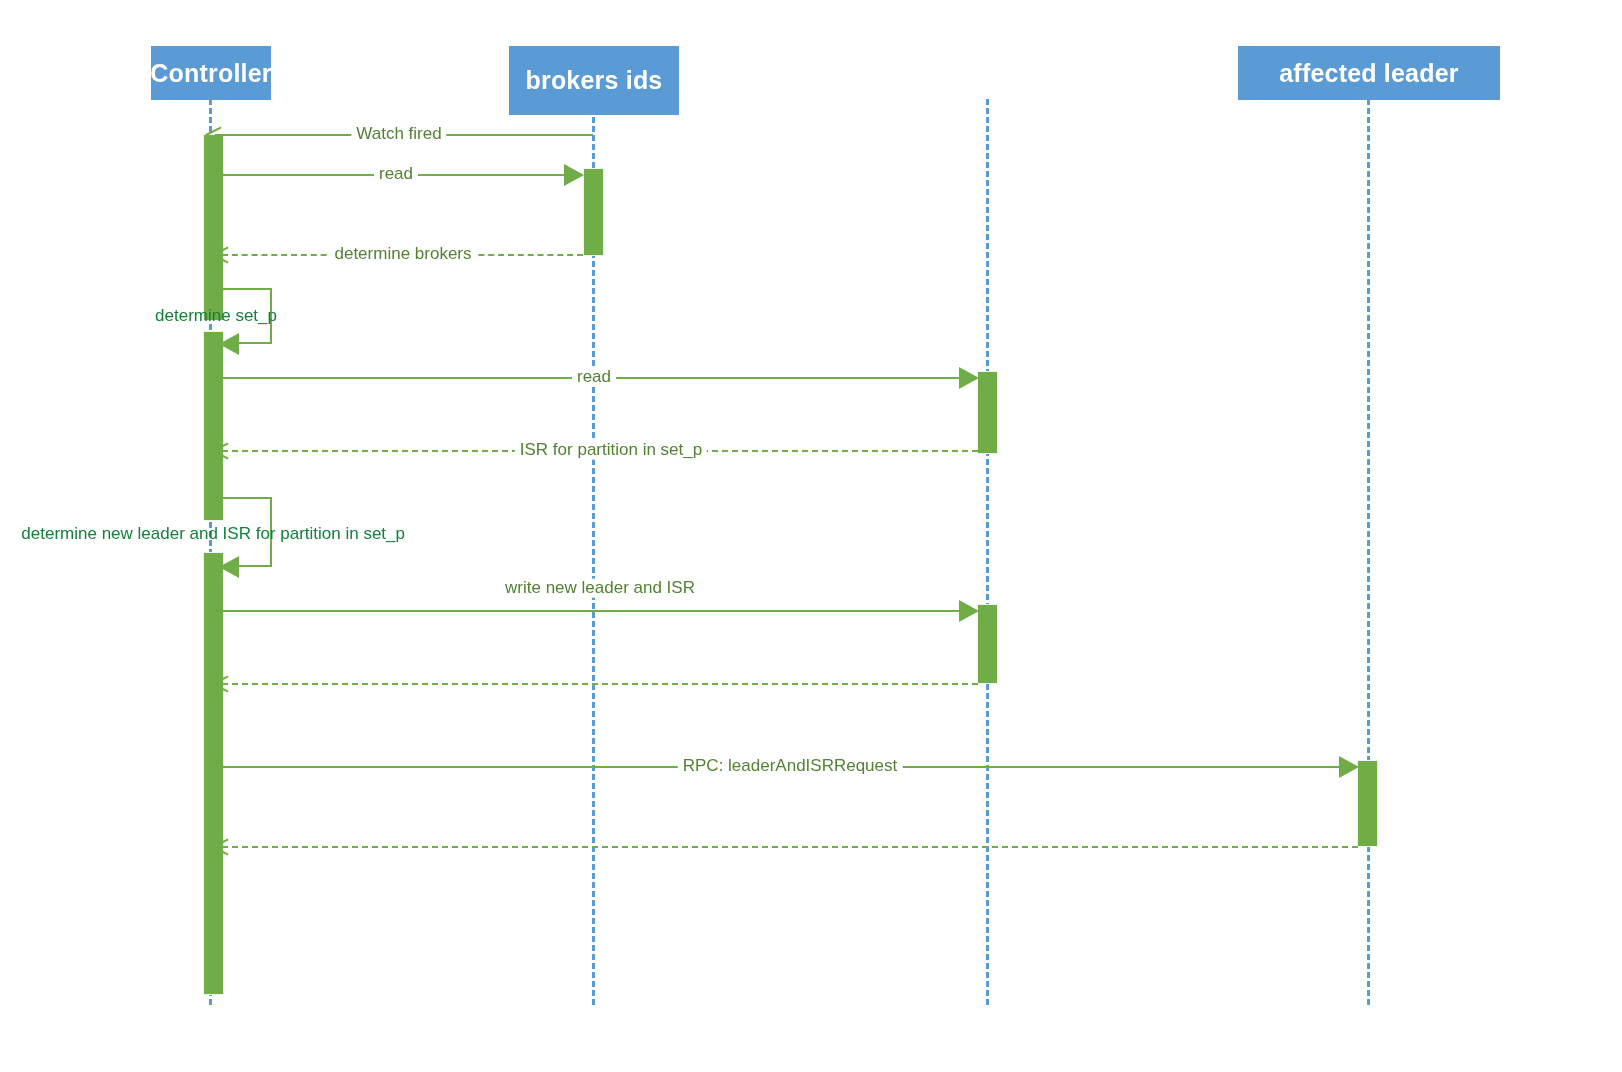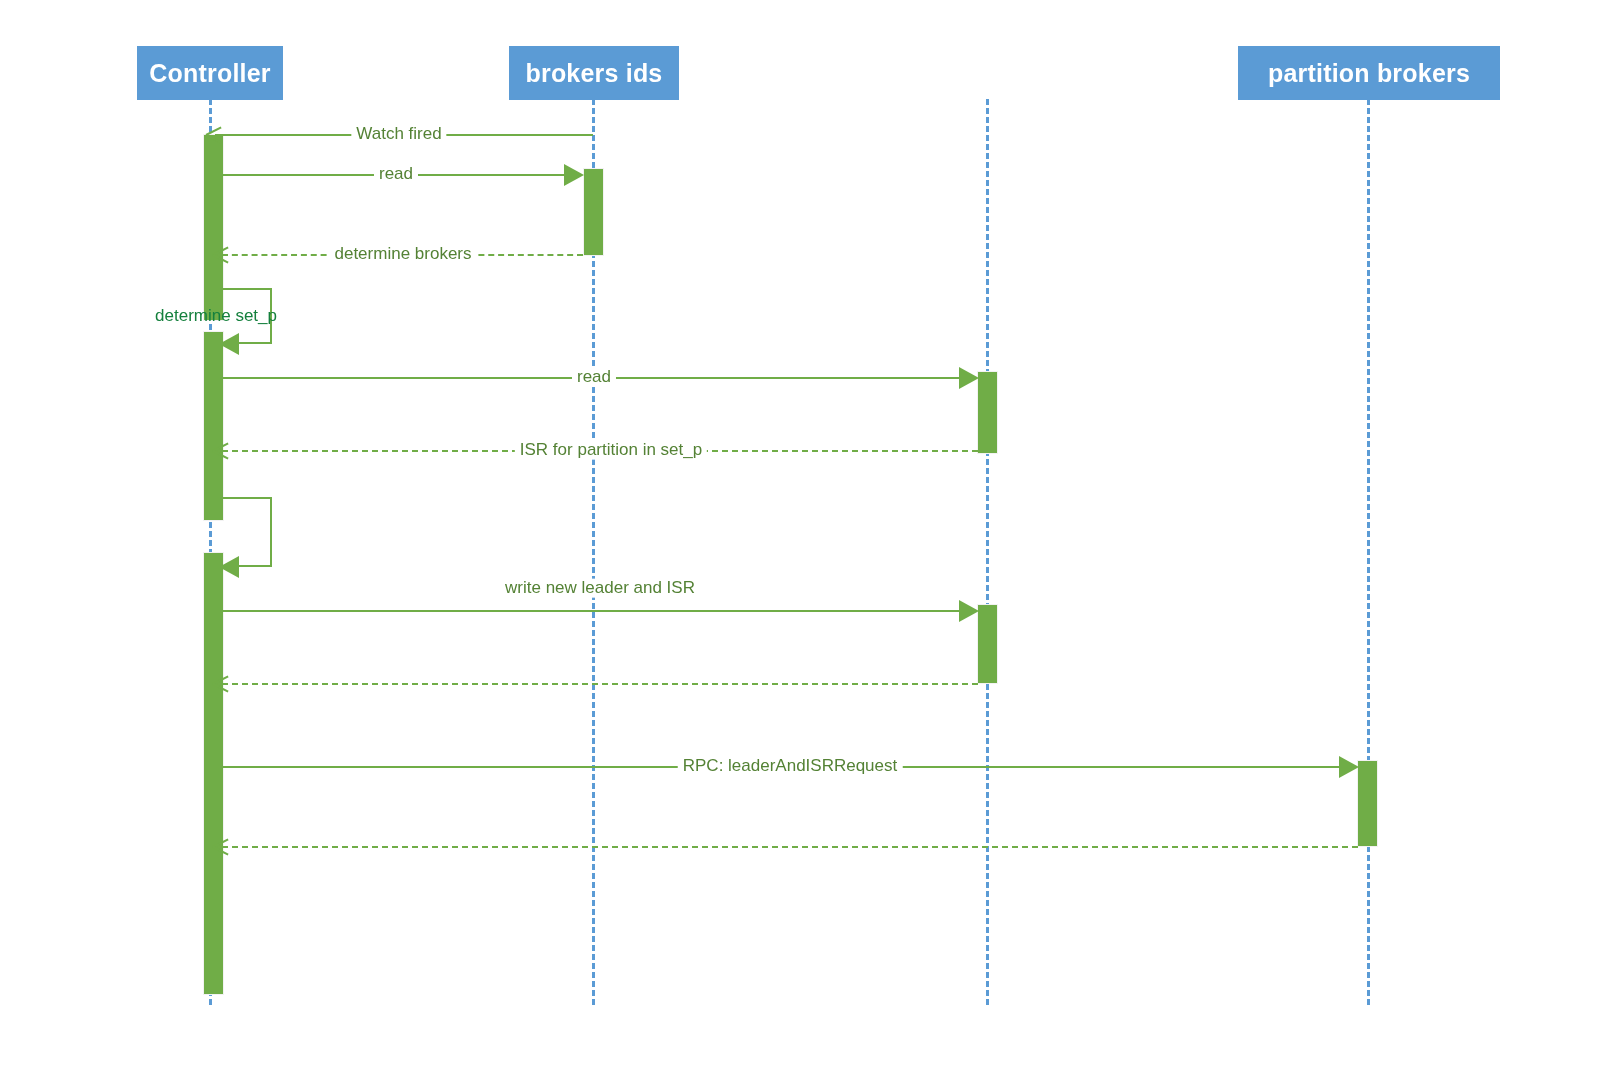--- a/index.html
+++ b/index.html
@@ -119,28 +119,28 @@
 </head>
 <body>
 
 <div id="canvas">
 
   <div class="lifeline" style="left:209px; top:99px; height:906px;"></div>
   <div class="lifeline" style="left:592px; top:99px; height:906px;"></div>
   <div class="lifeline" style="left:986px; top:99px; height:906px;"></div>
   <div class="lifeline" style="left:1367px; top:99px; height:906px;"></div>
 
-  <div class="participant" style="left:137px; top:46px; width:146px; height:54px;">
+  <div class="participant" style="left:151px; top:46px; width:120px; height:54px;">
     <span>Controller</span>
   </div>
-  <div class="participant" style="left:509px; top:46px; width:170px; height:54px;">
+  <div class="participant" style="left:509px; top:46px; width:170px; height:69px;">
     <span>brokers ids</span>
   </div>
   <div class="participant" style="left:1238px; top:46px; width:262px; height:54px;">
-    <span>partition brokers</span>
+    <span>affected leader</span>
   </div>
 
   <div class="activation" style="left:203px; top:134px; width:21px; height:187px;"></div>
   <div class="activation" style="left:203px; top:331px; width:21px; height:190px;"></div>
   <div class="activation" style="left:203px; top:552px; width:21px; height:443px;"></div>
 
   <div class="activation" style="left:583px; top:168px; width:21px; height:88px;"></div>
 
   <div class="activation" style="left:977px; top:371px; width:21px; height:83px;"></div>
   <div class="activation" style="left:977px; top:604px; width:21px; height:80px;"></div>
@@ -166,20 +166,21 @@
   <div class="msg-line" style="left:218px; top:377px; width:742px;"></div>
   <div class="arrow-right" style="left:959px; top:367px;"></div>
   <div class="msg-label" style="left:594px; top:377px;">read</div>
 
   <div class="msg-line dashed" style="left:222px; top:450px; width:756px;"></div>
   <div class="arrow-open-left" style="left:213px; top:442px;"></div>
   <div class="msg-label" style="left:600px; top:450px;margin-left:11px;">ISR for partition in set_p</div>
 
   <div class="self-loop" style="left:222px; top:497px; width:50px; height:70px;"></div>
   <div class="arrow-left" style="left:219px; top:556px;"></div>
+  <div class="self-label plain-bg" style="left:405px; top:534px;">determine new leader and ISR for partition in set_p</div>
 
   <div class="msg-line" style="left:218px; top:610px; width:742px;"></div>
   <div class="arrow-right" style="left:959px; top:600px;"></div>
   <div class="msg-label" style="left:600px; top:588px;">write new leader and ISR</div>
 
   <div class="msg-line dashed" style="left:222px; top:683px; width:756px;"></div>
   <div class="arrow-open-left" style="left:213px; top:675px;"></div>
   <div class="msg-label" style="left:600px; top:683px;"></div>
 
   <div class="msg-line" style="left:218px; top:766px; width:1122px;"></div>

